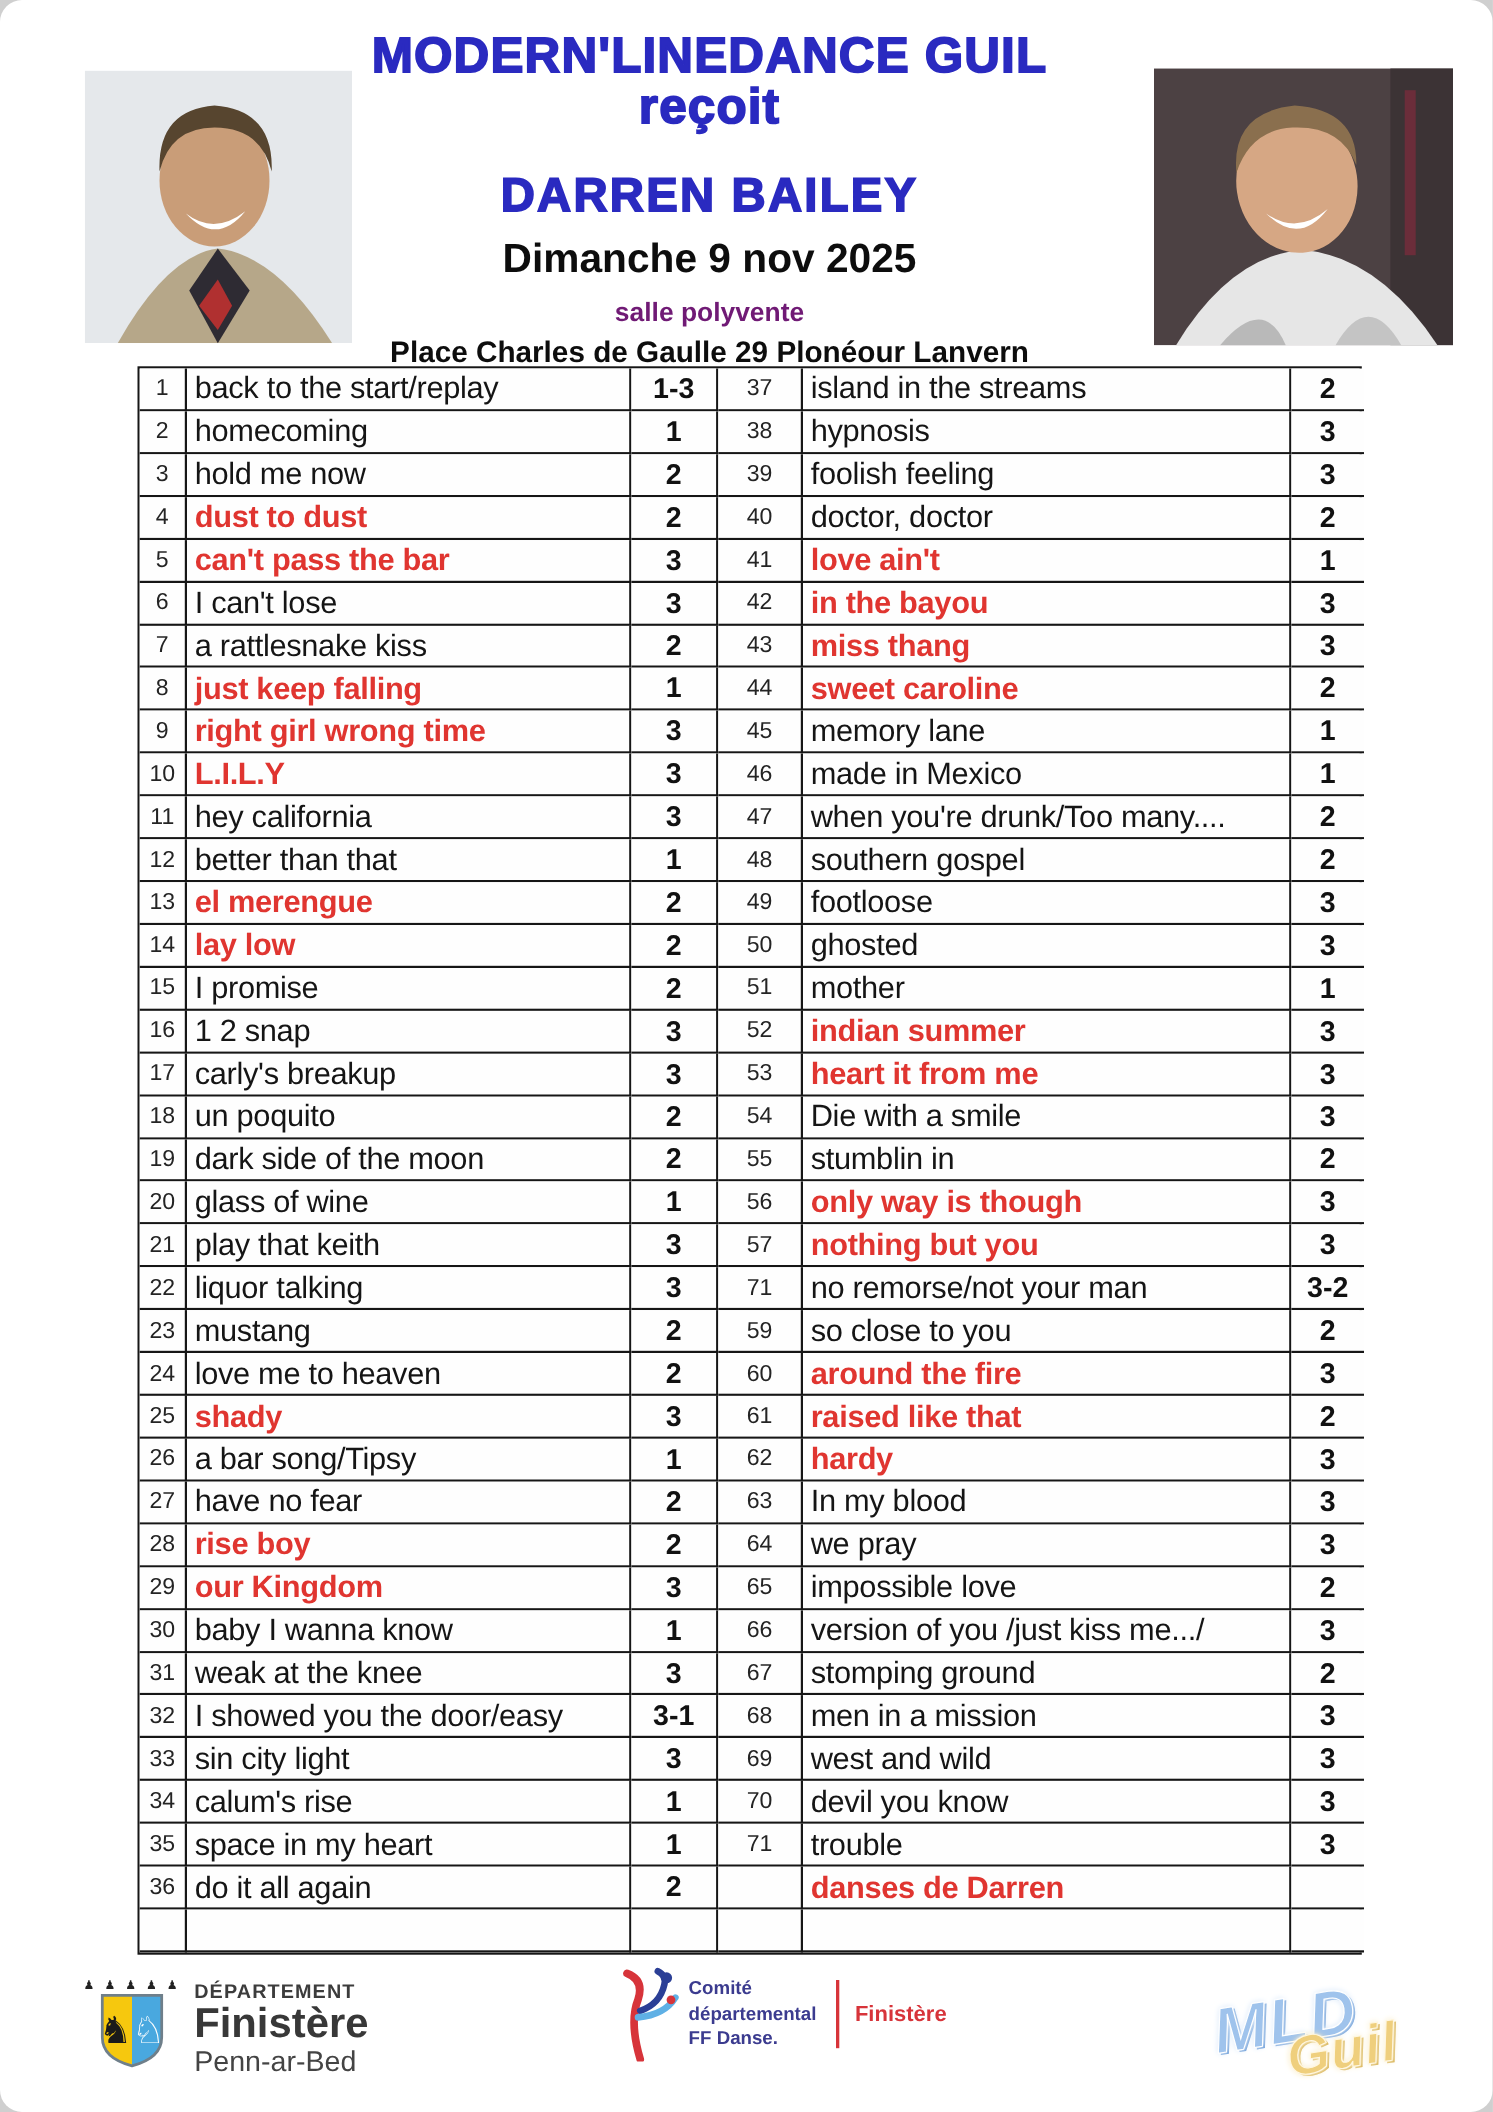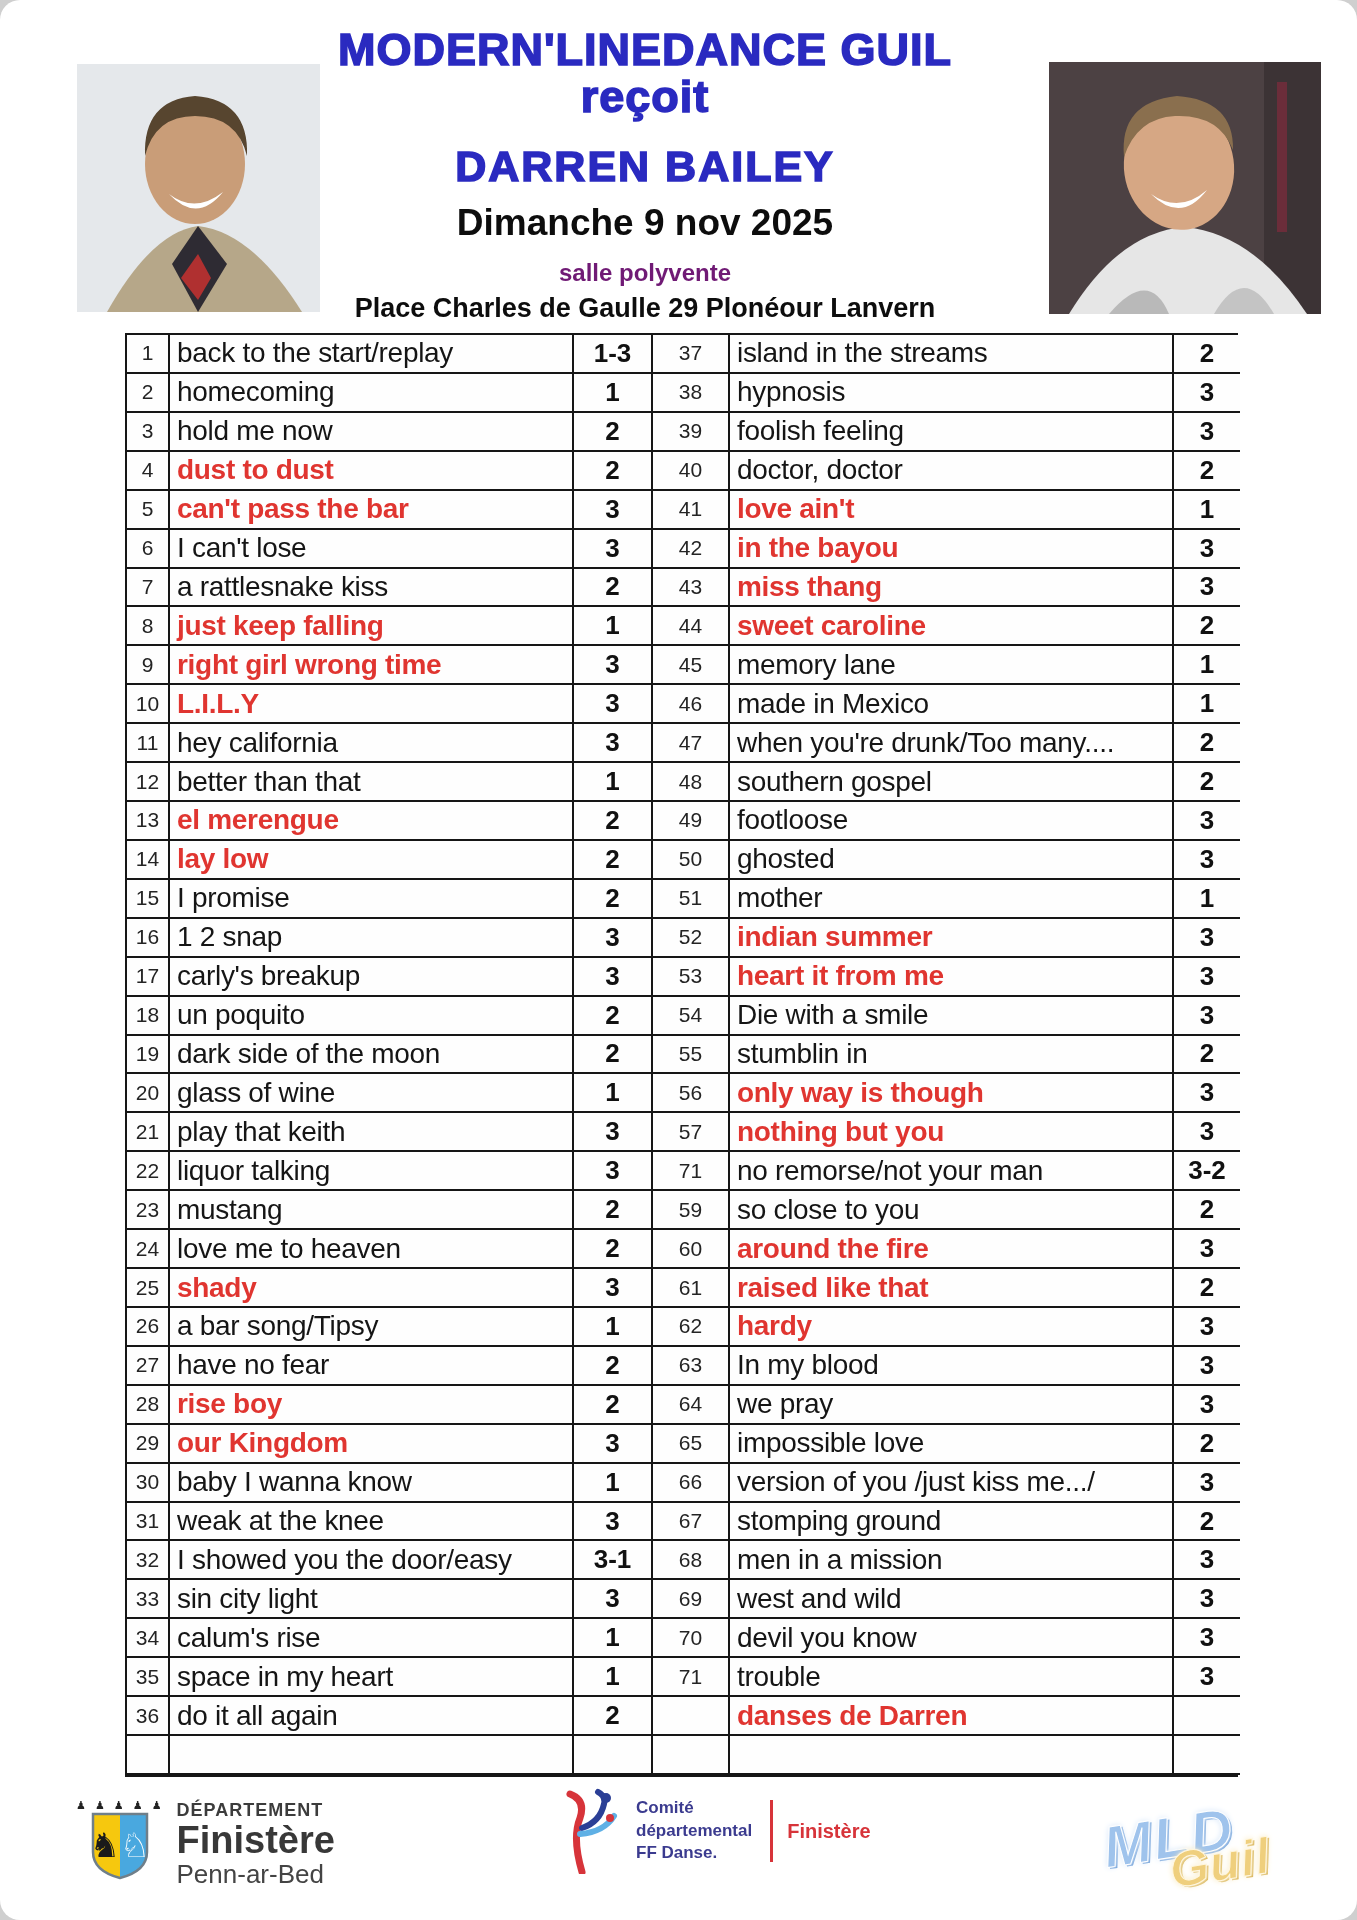--- a/index.html
+++ b/index.html
@@ -8,21 +8,21 @@
     font-family:"Liberation Sans", sans-serif;overflow:hidden;margin:0 auto;border-radius:20px;
   }
   
   .hdr-text{position:absolute;left:295px;top:26px;width:700px;text-align:center;}
   .t-org{
     font-size:45px;font-weight:bold;letter-spacing:1px;color:#2a2ac0;
     -webkit-text-stroke:1.6px #2a2ac0;line-height:1.05;
   }
   .t-guest{
     font-size:43px;font-weight:bold;letter-spacing:2px;color:#2a2ac0;
-    -webkit-text-stroke:1.6px #2a2ac0;margin-top:24px;line-height:1;
+    -webkit-text-stroke:1.6px #2a2ac0;margin-top:36px;line-height:1;
   }
   .t-date{font-size:37px;font-weight:bold;color:#0d0d0d;margin-top:16px;line-height:1;}
   .t-venue{font-size:24px;font-weight:bold;color:#701a75;margin-top:20px;line-height:1;}
   .t-addr{font-size:27px;font-weight:bold;color:#0d0d0d;margin-top:10px;line-height:1;}
   .t-playlist{font-size:33px;font-weight:normal;color:#1a1a1a;margin-top:14px;line-height:1;}
   .photo{position:absolute;overflow:hidden;}
   .photo svg{display:block;}
   .photo-left{left:77px;top:64px;width:243px;height:248px;}
   .photo-right{left:1049px;top:62px;width:272px;height:252px;}
   
@@ -48,21 +48,21 @@
   .ermine-row{
     font-size:11px;line-height:10px;letter-spacing:3px;color:#222;
     text-align:center;margin-bottom:1px;
   }
   .shield-wrap{display:flex;flex-direction:column;align-items:center;margin-right:12px;}
   .dept-text{color:#3c3c3c;}
   .dept-l1{font-size:18px;letter-spacing:1px;font-weight:bold;}
   .dept-l2{font-size:38px;font-weight:bold;line-height:1.05;color:#383838;}
   .dept-l3{font-size:26px;line-height:1.05;color:#444;}
   .f-ffd{position:absolute;left:552px;top:1788px;display:flex;align-items:center;}
-  .ffd-text{margin-left:16px;color:#3b3b8f;font-size:17px;font-weight:bold;line-height:1.35;}
+  .ffd-text{margin-left:6px;color:#3b3b8f;font-size:17px;font-weight:bold;line-height:1.35;}
   .ffd-sep{width:3px;height:62px;background:#d7343a;margin:0 14px 0 18px;}
   .ffd-region{color:#d7343a;font-size:20px;font-weight:bold;}
   .f-mld{
     position:absolute;left:1105px;top:1812px;transform:rotate(-9deg);
     font-style:italic;font-weight:bold;line-height:0.8;
   }
   .mld-top{
     font-size:58px;color:#9fc3ec;letter-spacing:2px;
     text-shadow:0 0 3px #fff,0 0 6px #cfe2f8,2px 2px 0 #6f9fd8;
     -webkit-text-stroke:1px #ffffff;

